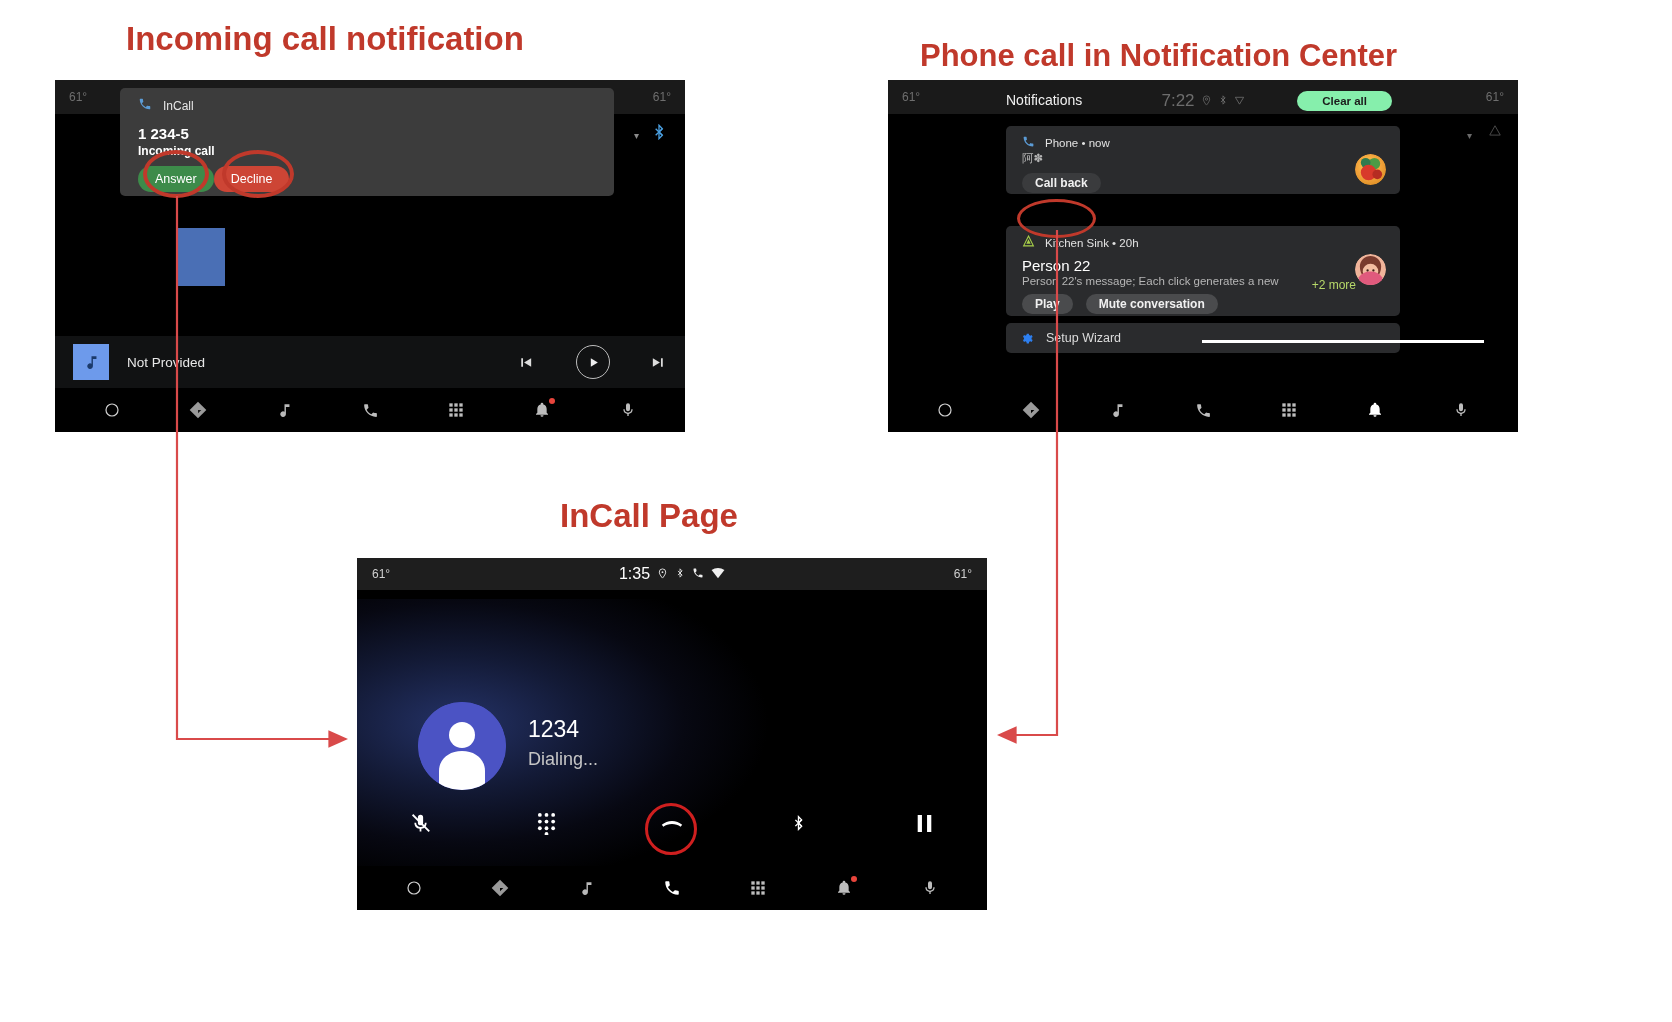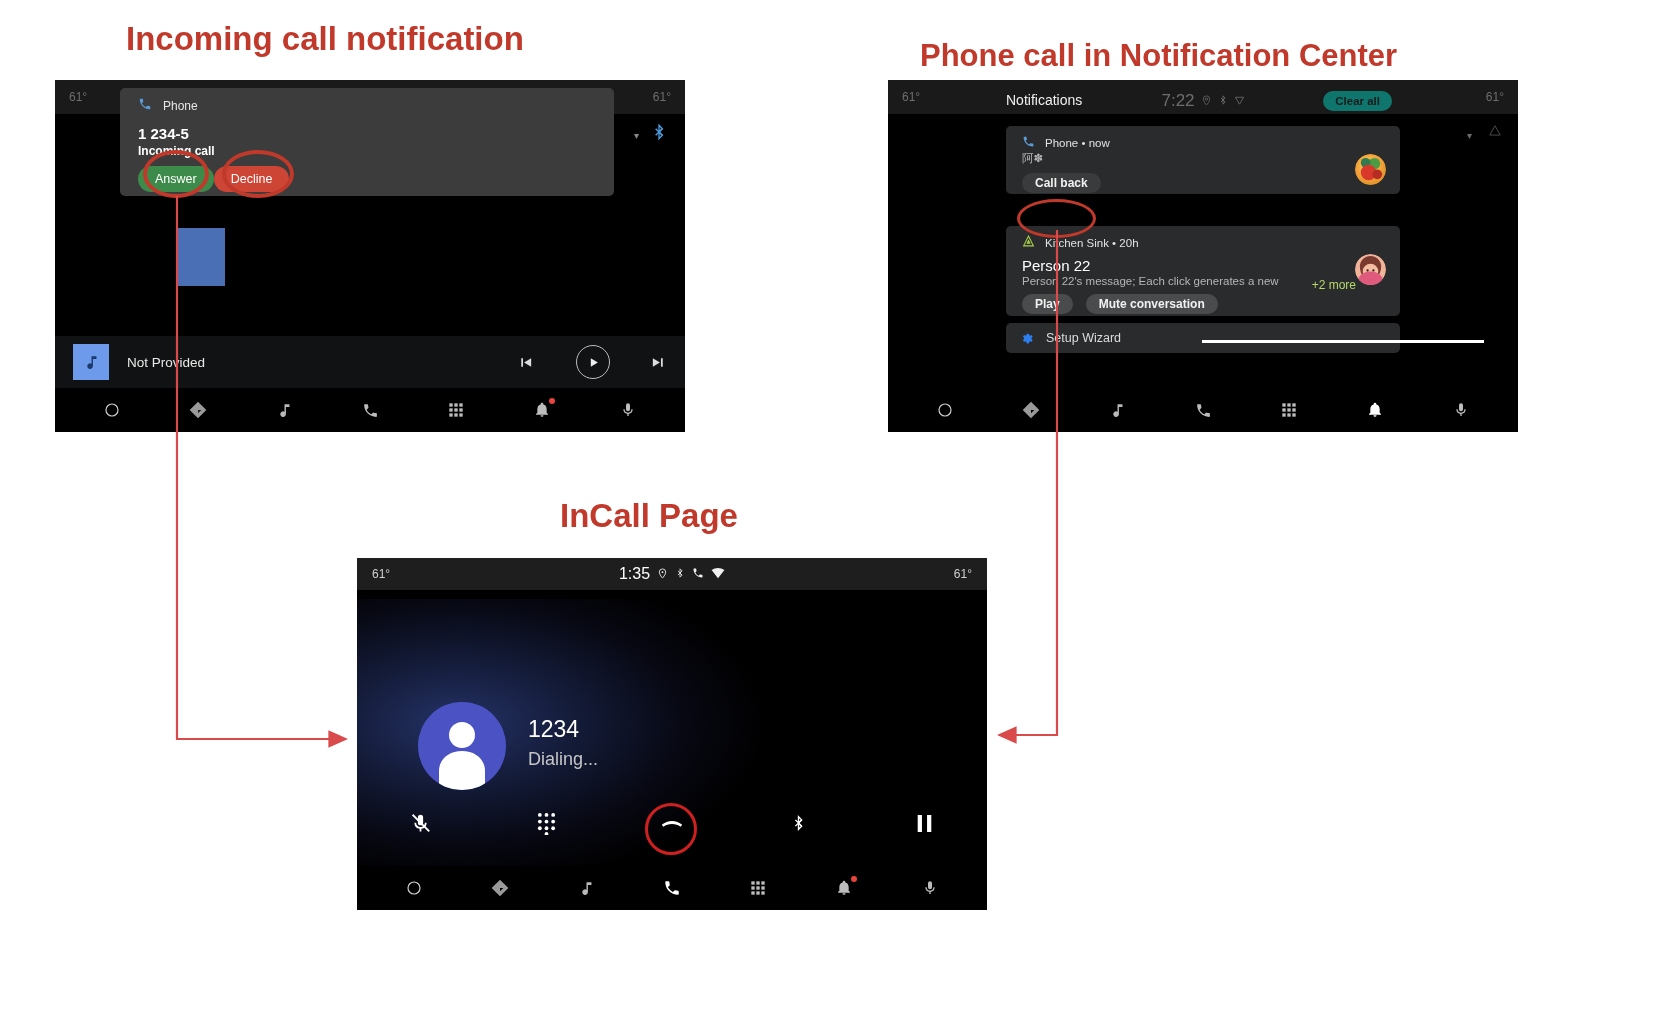--- a/index.html
+++ b/index.html
@@ -111,22 +111,22 @@
   #p2-header {
     position:absolute; left:118px; top:12px; color:#f0f0f0; font-size:14px;text-align:right;
   }
   #p2-clock {
     position:absolute; left:0; right:0; top:11px; display:flex;
     justify-content:center; align-items:center; gap:6px;
     color:#6d6d6d; font-size:17px; font-weight:300; pointer-events:none;
   }
   #p2-clearall {
     position:absolute; right:126px; top:11px;
-    background:#0f766e; color:#1b1b1b; font-size:11.5px; font-weight:bold;
-    border-radius:12px; padding:4px 12px; border:none;
+    background:#86efac; color:#1b1b1b; font-size:11.5px; font-weight:bold;
+    border-radius:12px; padding:4px 25px; border:none;
   }
   .notif-card {
     position:absolute; left:118px; width:394px;
     background:#2a2b2d; border-radius:5px;
   }
   #notif-phone { top:46px; height:68px; }
   #notif-ks    { top:146px; height:90px; }
   #notif-sw    { top:243px; height:30px; display:flex; align-items:center; }
   .nc-app { display:flex; align-items:center; gap:10px; padding:9px 0 0 16px;
             color:#e2e2e2; font-size:11.5px; }
@@ -218,21 +218,21 @@
     </div>
     <div id="p1-albumart"></div>
 
     <div class="heads-up">
       <div class="hu-app">
         <span>
           <svg width="14" height="14" viewBox="0 0 24 24">
               <path d="M6.6 10.8c1.4 2.8 3.8 5.1 6.6 6.6l2.2-2.2c.3-.3.7-.4 1-.2 1.2.4 2.4.6 3.6.6.6 0 1 .4 1 1V20c0 .6-.4 1-1 1C10.6 21 3 13.4 3 4c0-.6.4-1 1-1h3.5c.6 0 1 .4 1 1 0 1.3.2 2.5.6 3.6.1.4 0 .7-.2 1l-2.3 2.2z" fill="#5b9bd5"></path>
             </svg>
         </span>
-        <span>Phone</span>
+        <span>InCall</span>
       </div>
       <div class="hu-title">1 234-5</div>
       <div class="hu-sub">Incoming call</div>
       <div class="hu-actions">
         <button class="pill-answer">Answer</button>
         <button class="pill-decline">Decline</button>
       </div>
     </div>
 
     <div id="p1-media">

